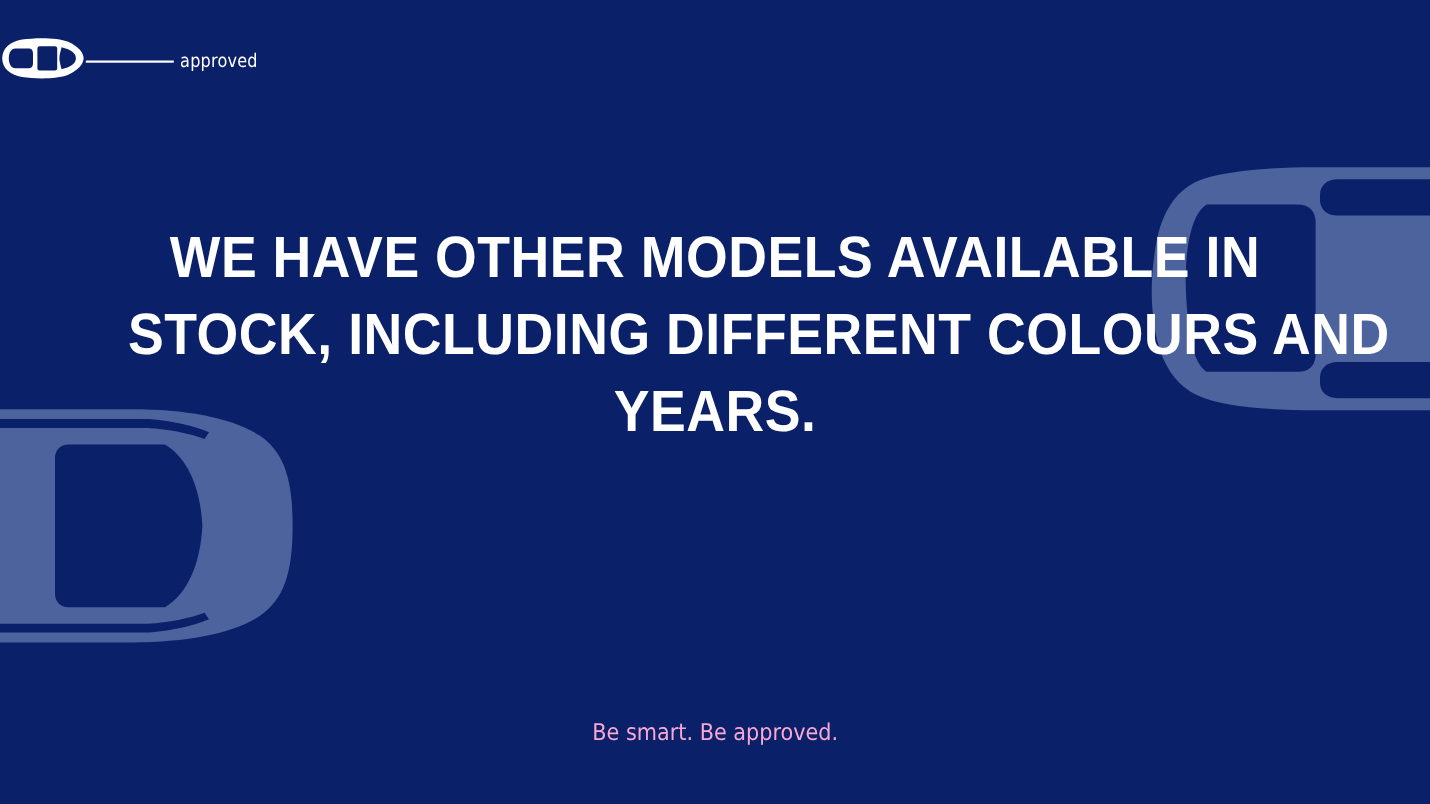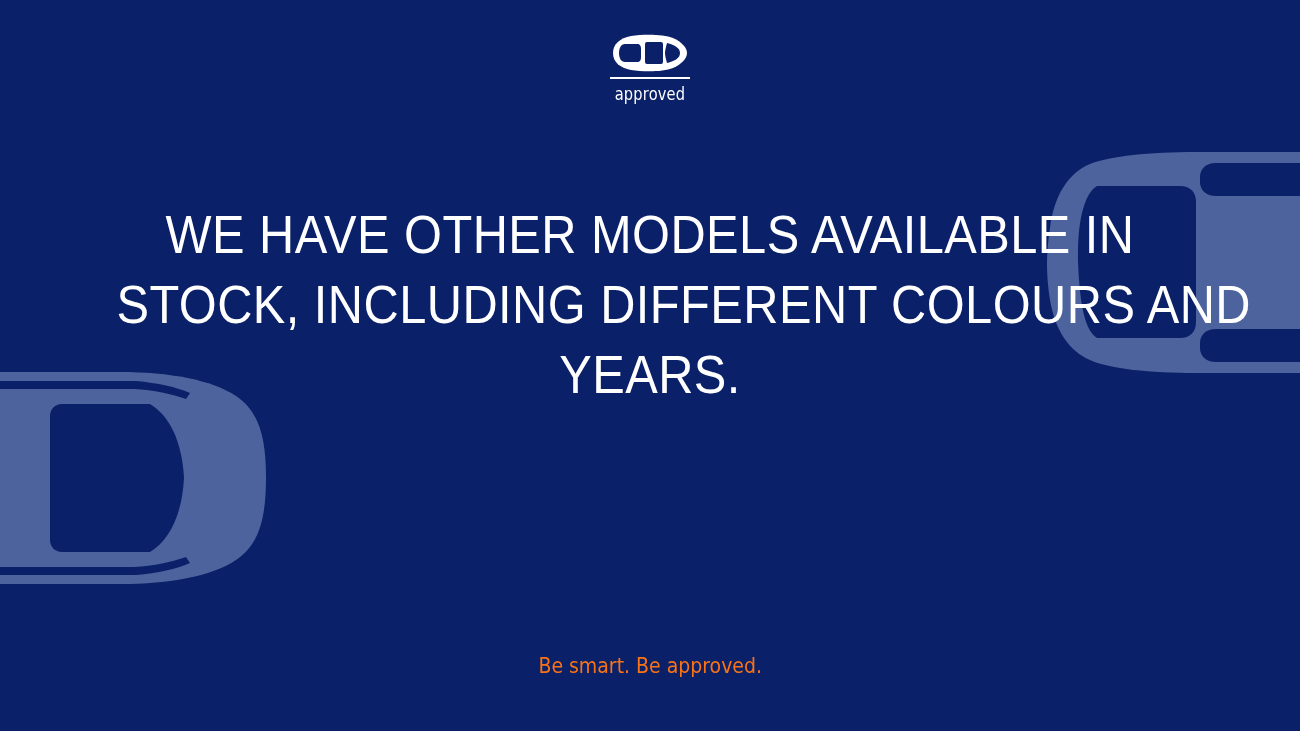--- a/index.html
+++ b/index.html
@@ -30,21 +30,21 @@
     pointer-events: none;
   }
 
   
   .logo-block {
     position: absolute;
     top: 34px;
     left: 0;
     width: 1300px;
     display: flex;
-    flex-direction: column;
+    flex-direction: row;
     align-items: center;
     z-index: 5;
   }
   .logo-car {
     display: block;
     width: 78px;
     height: 38px;
   }
   .logo-rule {
     width: 80px;
@@ -74,21 +74,21 @@
   }
 
   .headline {
     position: absolute;
     left: 50%;
     transform: translateX(-50%);
     width: 1160px;
     text-align: center;
     color: #ffffff;
     font-family: "Liberation Sans", sans-serif;
-    font-weight: 400;
+    font-weight: 700;
     font-size: 53px;
     line-height: 70px;
     letter-spacing: 0.5px;
     text-transform: uppercase;
     white-space: nowrap;
   }
   .headline .line {
     display: block;
     transform: scaleX(0.92);
   }
@@ -96,21 +96,21 @@
   #headline-a { top: 200px; }
   #headline-b { top: 487px; }
 
   .tagline {
     position: absolute;
     left: 50%;
     transform: translateX(-50%);
     top: 654px;
     width: 900px;
     text-align: center;
-    color: #f97316;
+    color: #f9a8d4;
     font-size: 21px;
     font-family: "DejaVu Sans", sans-serif;
     letter-spacing: 0px;
     white-space: nowrap;
   }
   .tagline span { display: inline-block; transform: scaleX(0.9); }
 </style>
 </head>
 <body>
 

